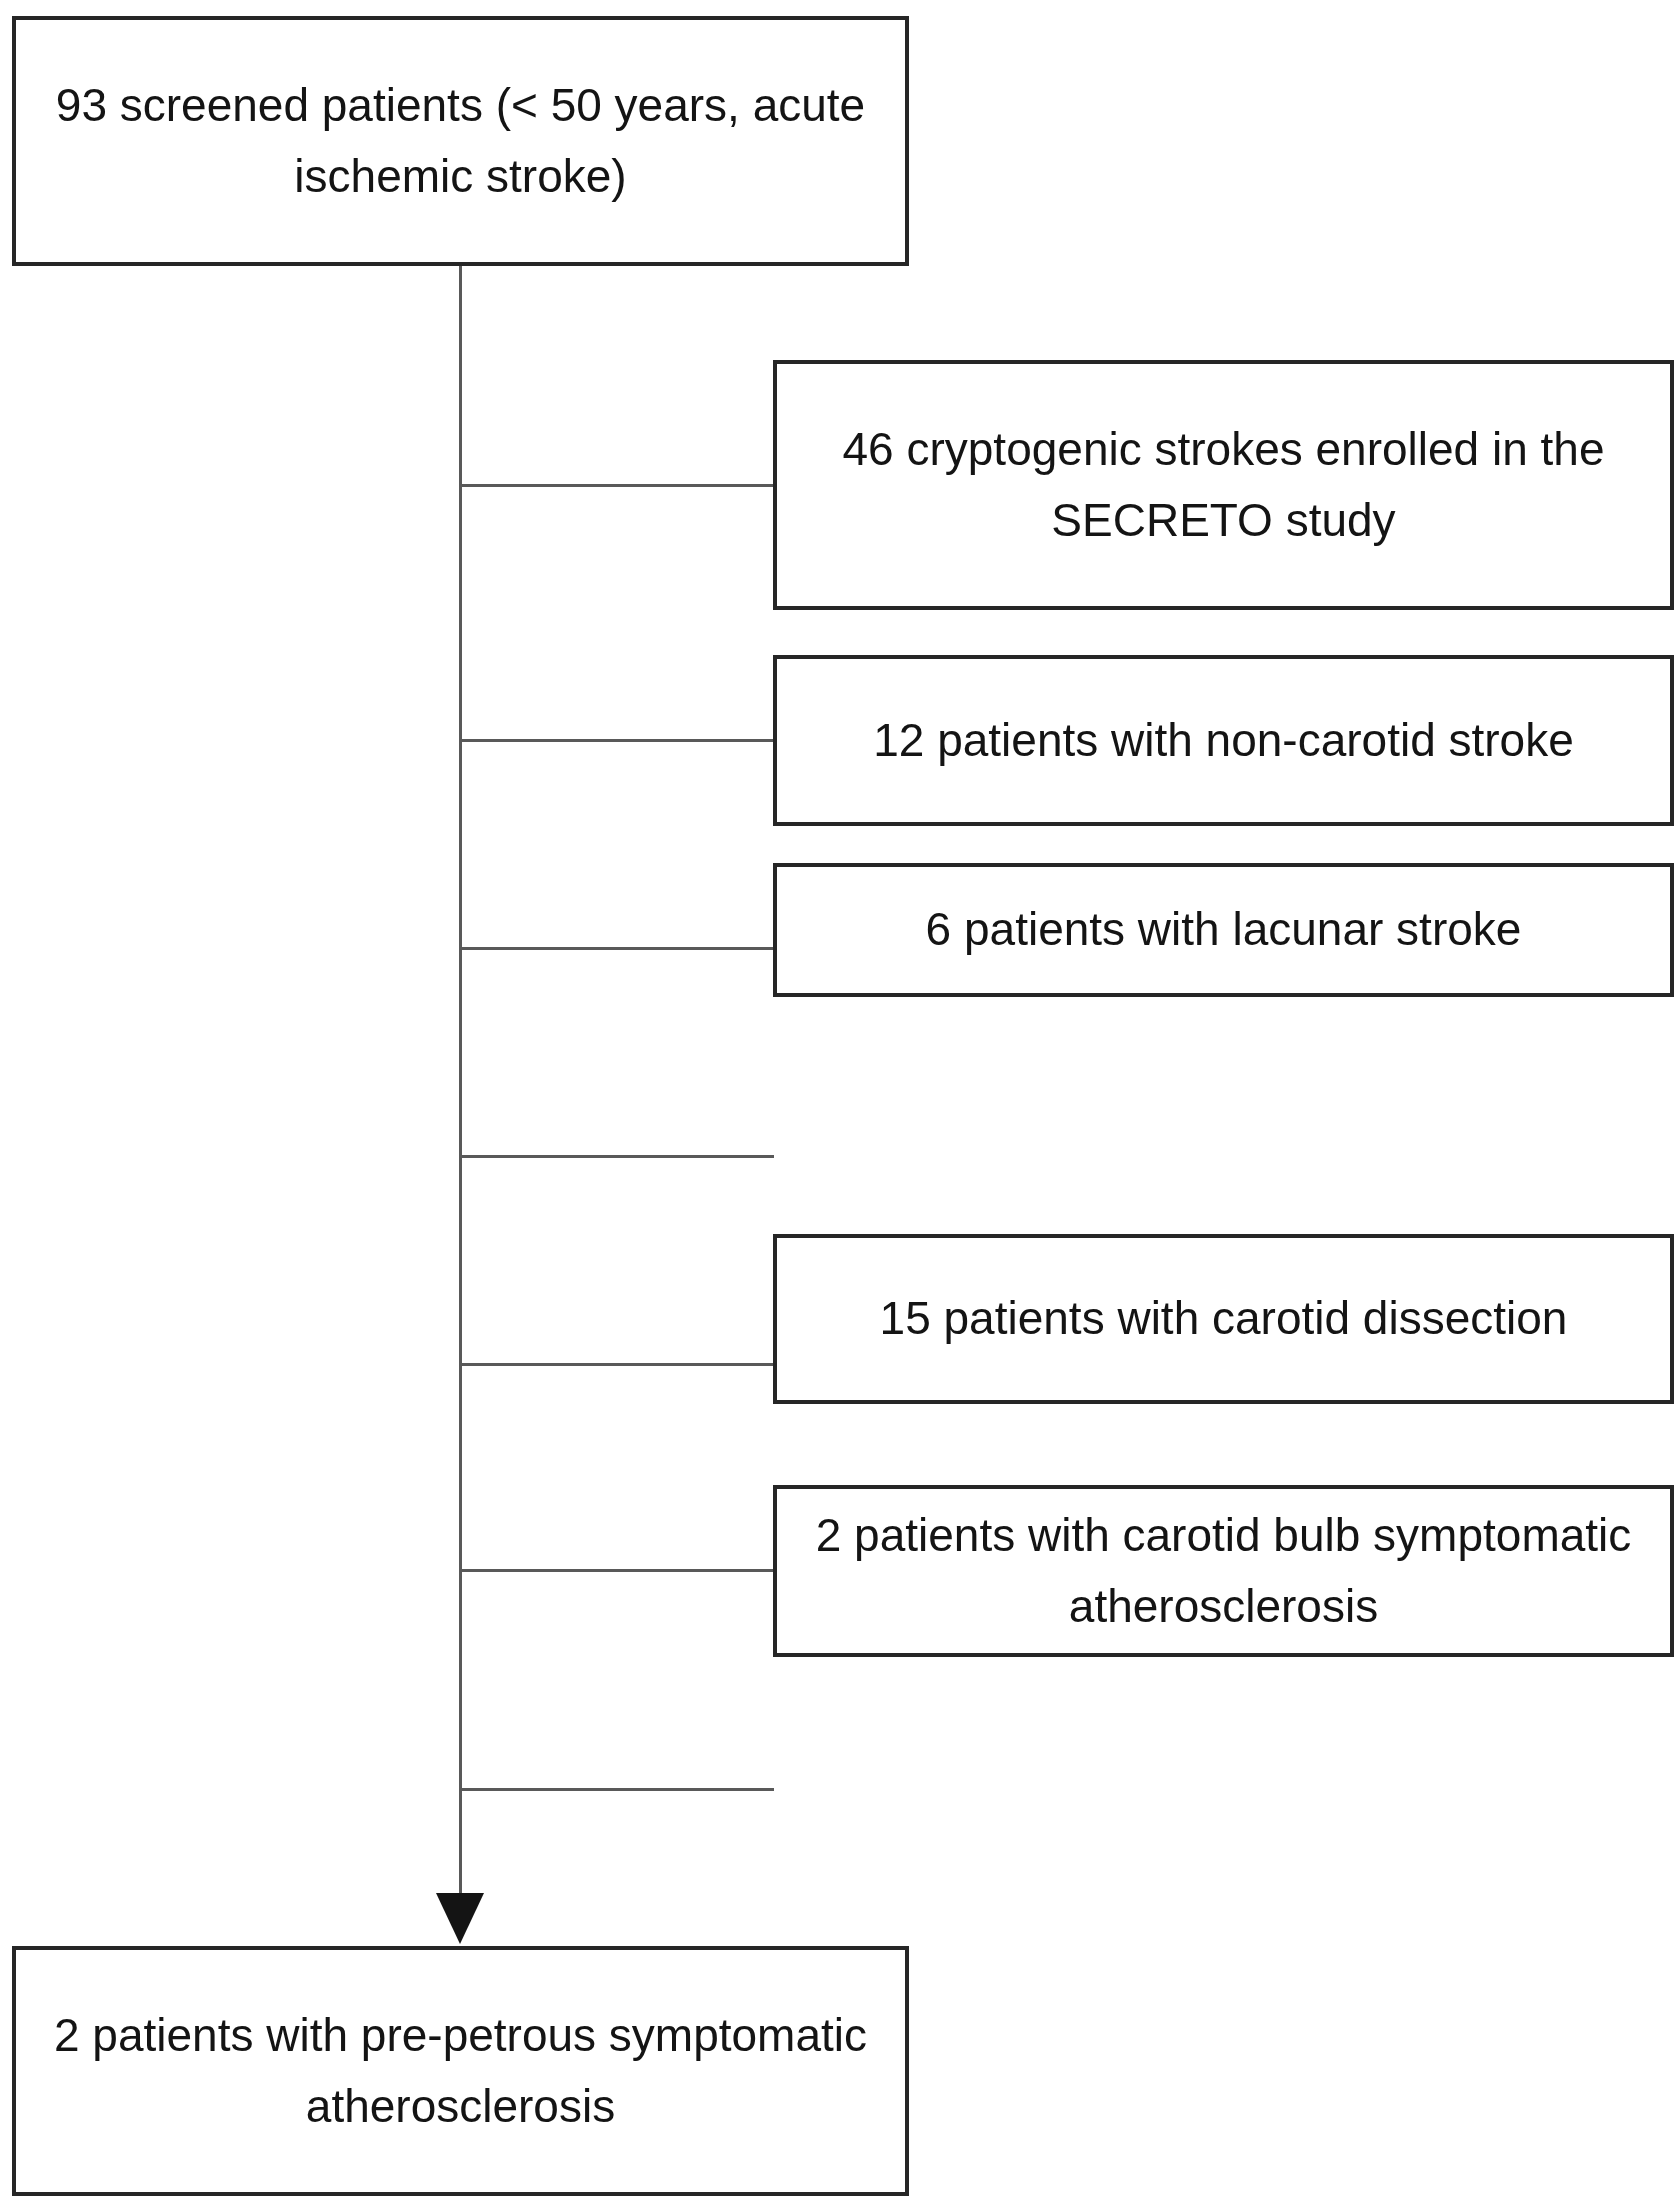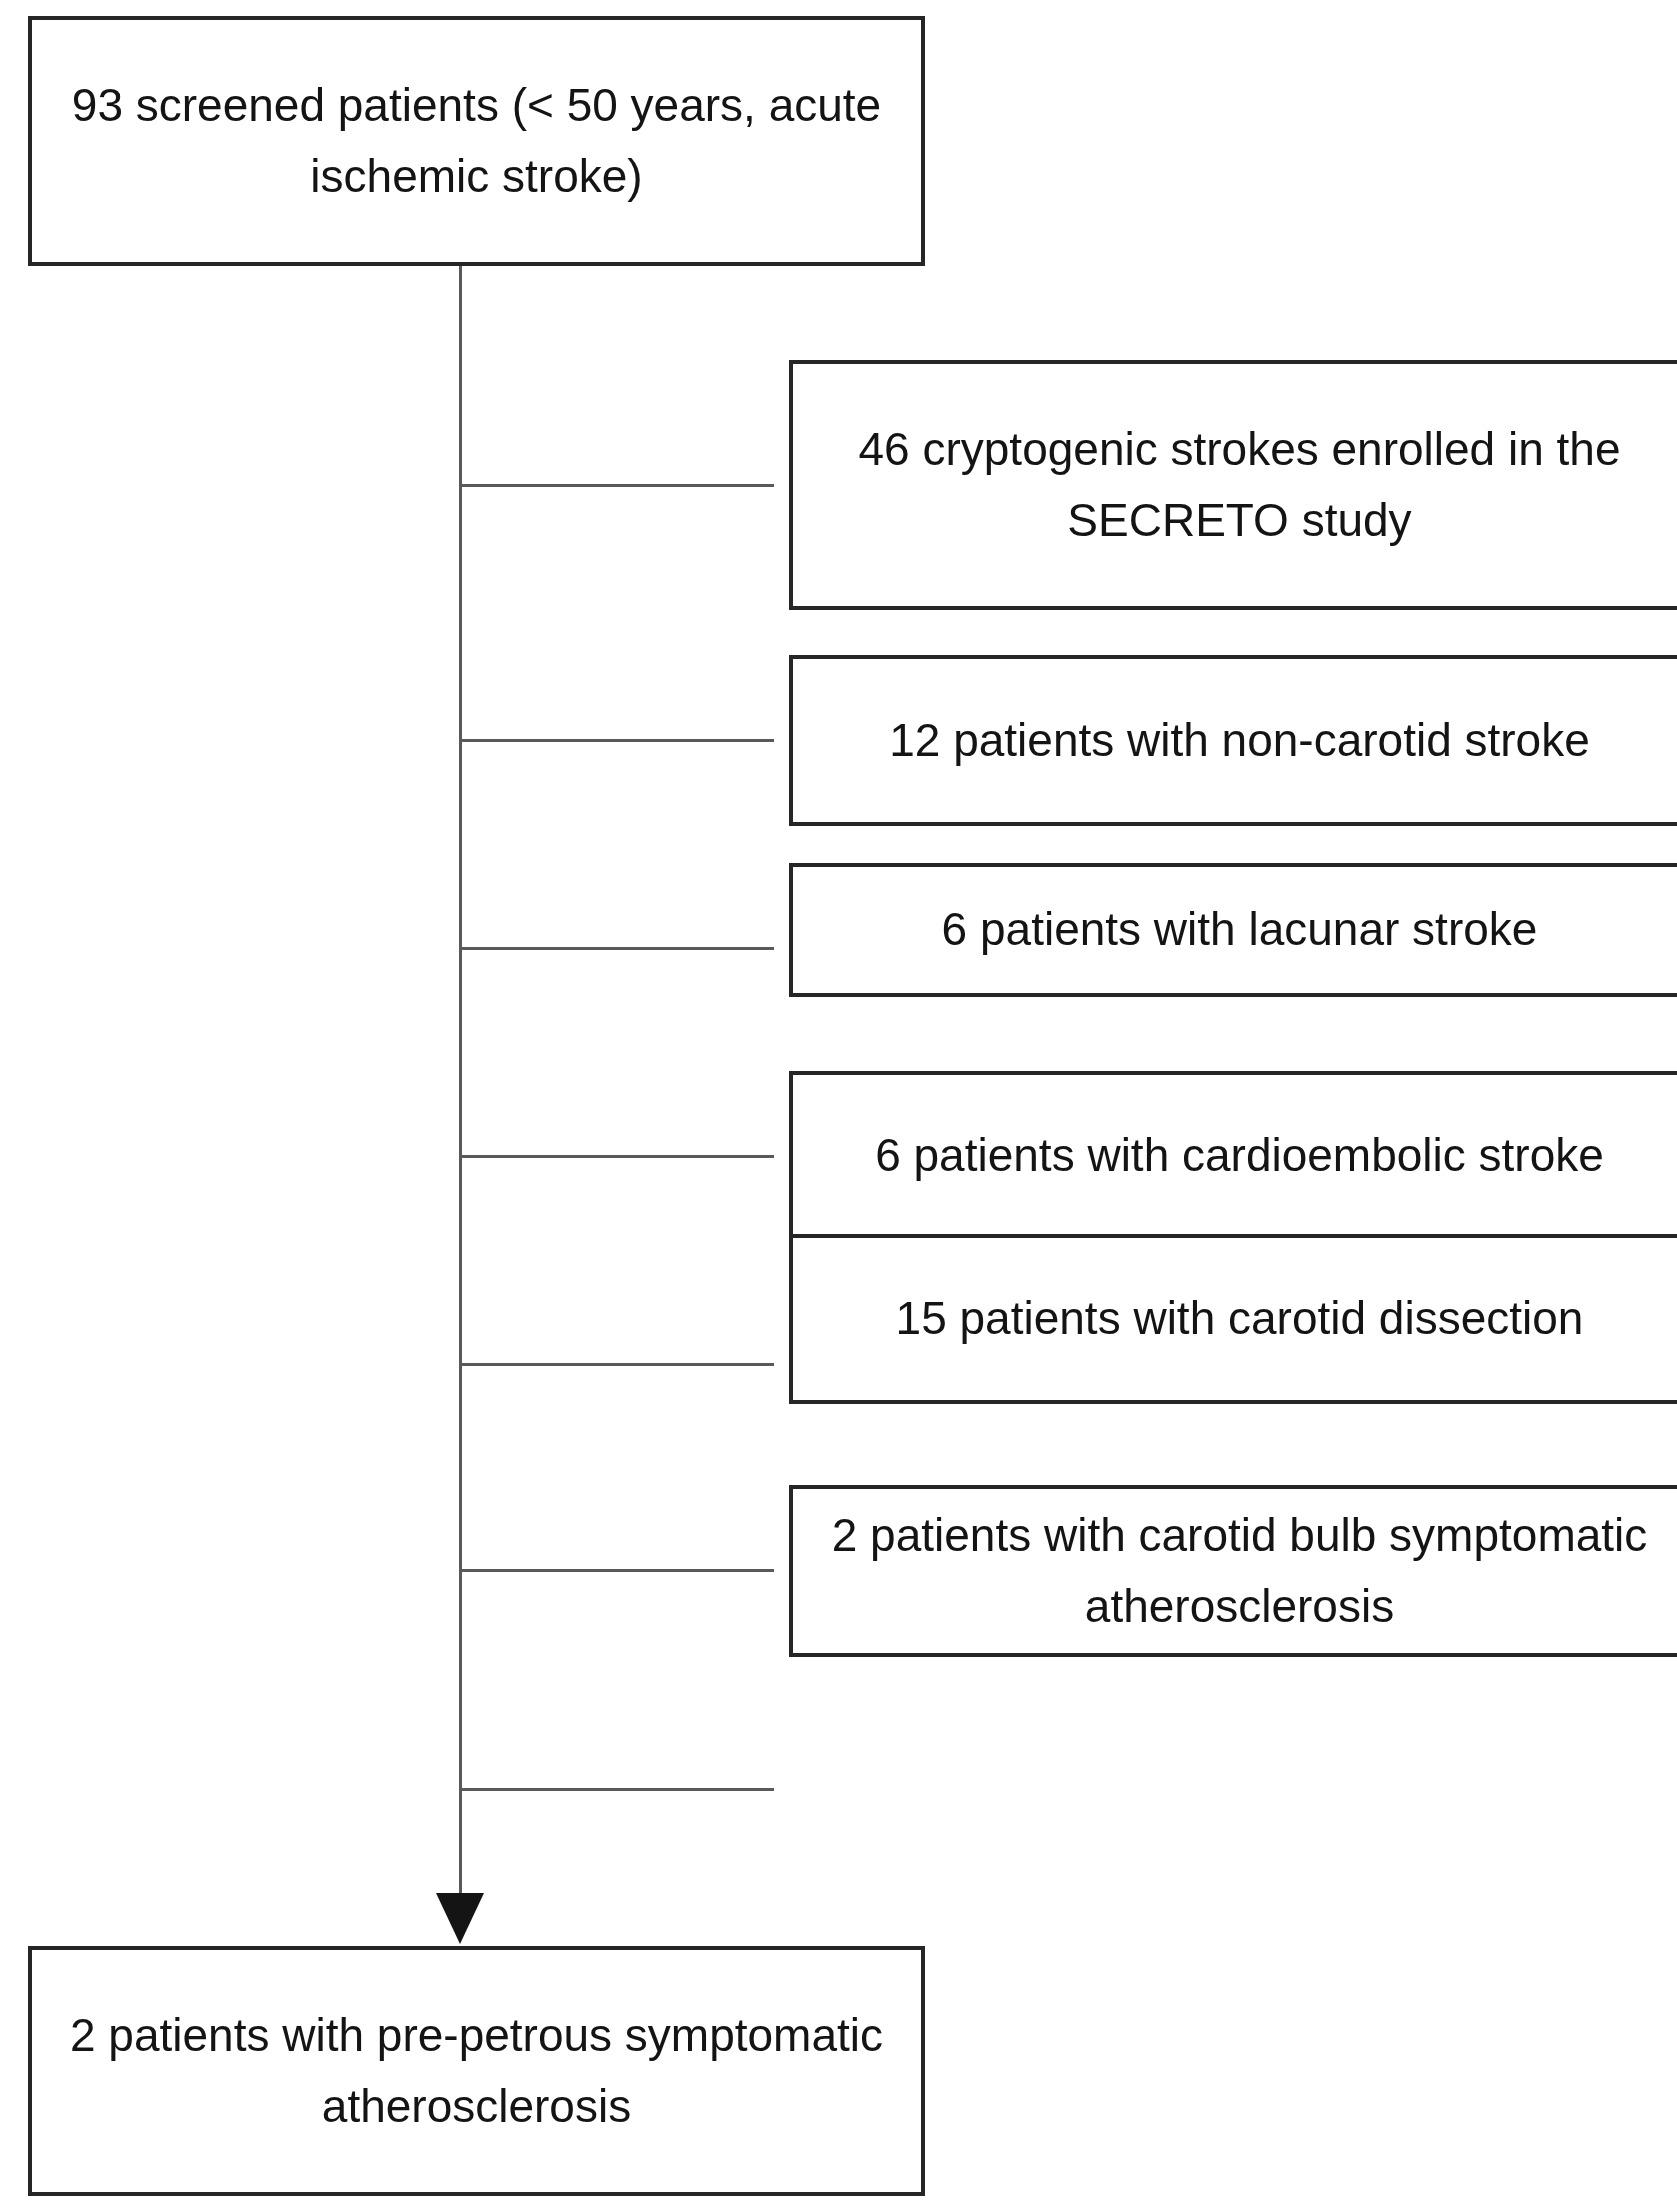--- a/index.html
+++ b/index.html
@@ -22,21 +22,20 @@
     border: 4.8px solid #262626;
     background: #ffffff;
     display: flex;
     align-items: center;
     justify-content: center;
     text-align: center;
     font-size: 46px;
     line-height: 1.55;
     padding: 0 27px;
     z-index: 2;
-    margin-left: 16px;
   }
   .box-top {
     left: 12px; top: 16px;
     width: 897px; height: 250px;
   }
   .box-bottom {
     left: 12px; top: 1946px;
     width: 897px; height: 250px;
   }
   .box-side {
@@ -101,21 +100,20 @@
   <div class="arrowhead"></div>
 
   <div class="box box-top">93 screened patients (&lt; 50 years, acute ischemic stroke)</div>
 
   <div class="box box-side sb0">46 cryptogenic strokes enrolled in the SECRETO study</div>
 
   <div class="box box-side sb1">12 patients with non-carotid stroke</div>
 
   <div class="box box-side sb2">6 patients with lacunar stroke</div>
 
-  <div class="box box-side sb3">6 patients with cardioembolic stroke</div>
 
   <div class="box box-side sb4">15 patients with carotid dissection</div>
 
   <div class="box box-side sb5">2 patients with carotid bulb symptomatic atherosclerosis</div>
 
 
   <div class="box box-bottom">2 patients with pre-petrous symptomatic atherosclerosis</div>
 
 </div>
 

